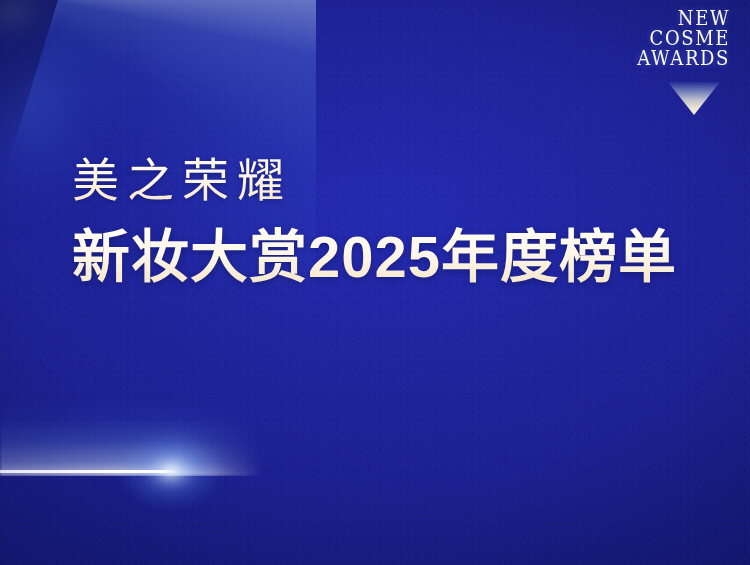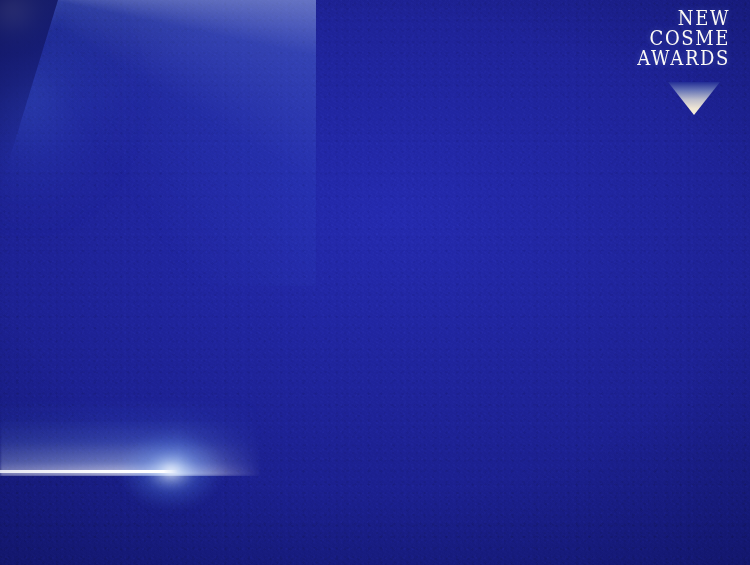--- a/index.html
+++ b/index.html
@@ -273,14 +273,18 @@
     <div class="streak-line"></div>
   </div>
 
   <div class="logo">
     <span class="logo-line">NEW</span>
     <span class="logo-line">COSME</span>
     <span class="logo-line">AWARDS</span>
     <div class="logo-triangle"></div>
   </div>
 
+  <div class="headline">
+    <span class="headline-line1">美之荣耀</span>
+    <span class="headline-line2">新妆大赏2025年度榜单</span>
+  </div>
 
 </div>
 
 </body></html>

